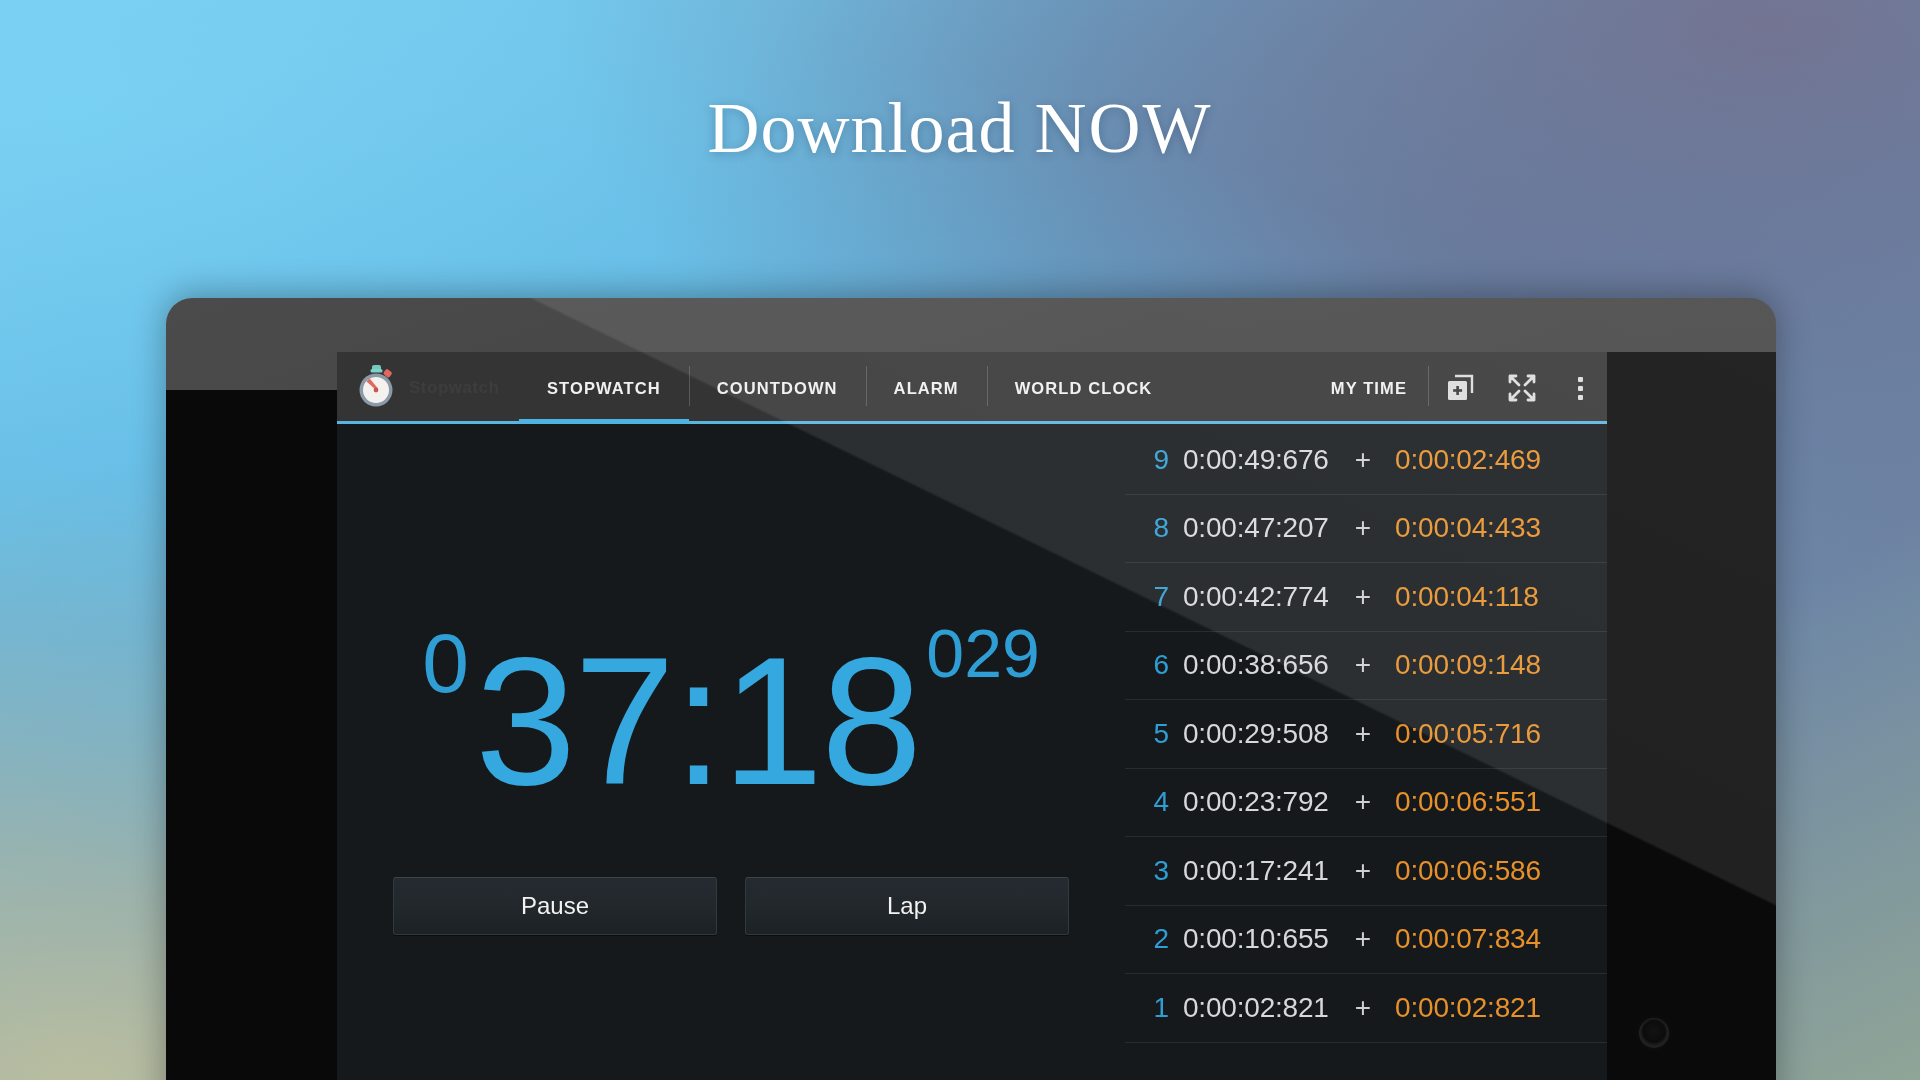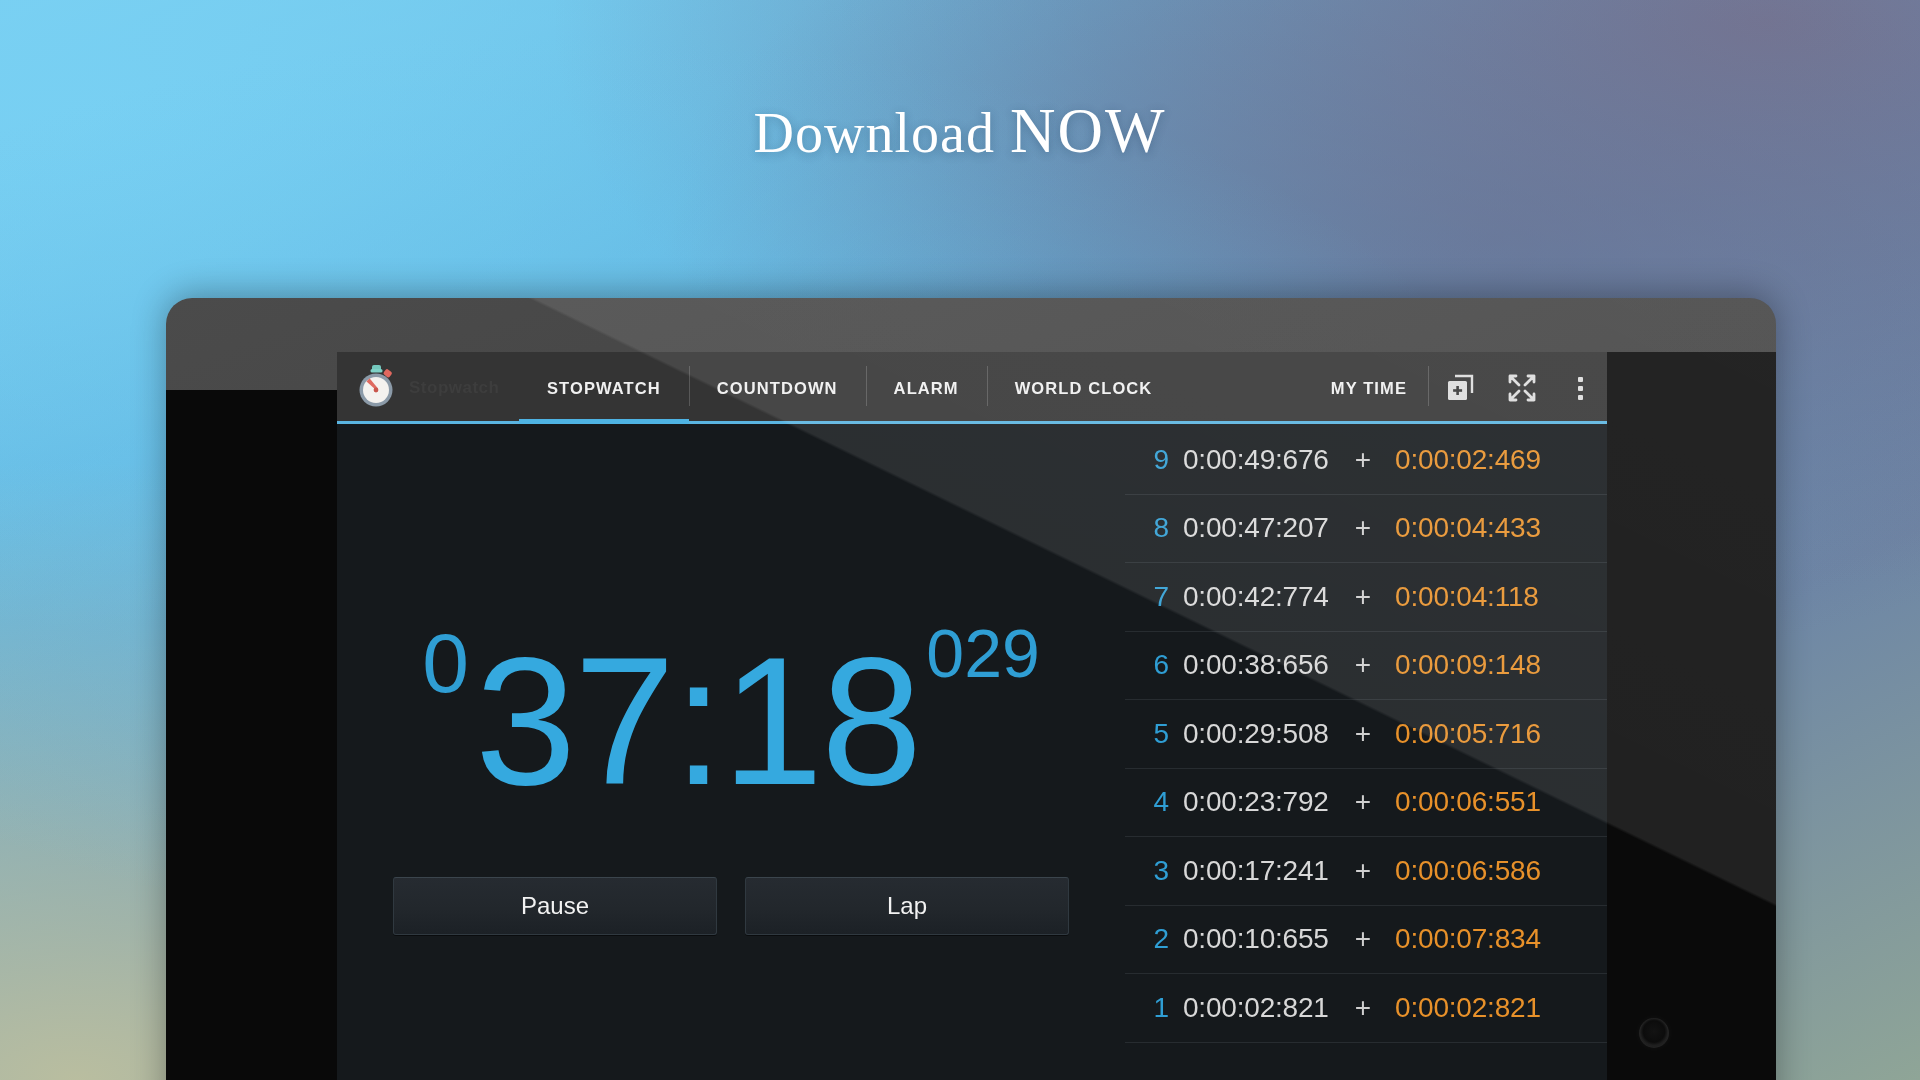--- a/index.html
+++ b/index.html
@@ -32,22 +32,22 @@
   #headline{
     position:absolute; left:0; right:0; top:75px;
     text-align:center;
     color:#ffffff;
     font-family:"Liberation Serif", "DejaVu Serif", serif;
     font-size:84px;
     letter-spacing:1px;
     white-space:nowrap;
     text-shadow:0 2px 10px rgba(20,50,80,0.30);
   }
-  #headline .big{ font-size:56px; }
-  #headline .caps{ font-size:63px; letter-spacing:2px; }
+  #headline .big{ font-size:72px; }
+  #headline .caps{ font-size:72px; letter-spacing:2px; }
 
   
   #tablet{
     position:absolute; left:166px; top:298px;
     width:1610px; height:830px;
     background:linear-gradient(160deg,#4b4b4b 0%, #434343 40%, #3a3a3a 100%);
     border-radius:26px 26px 0 0;
     box-shadow:0 -4px 34px rgba(0,0,0,0.32);
     overflow:hidden;
   }

